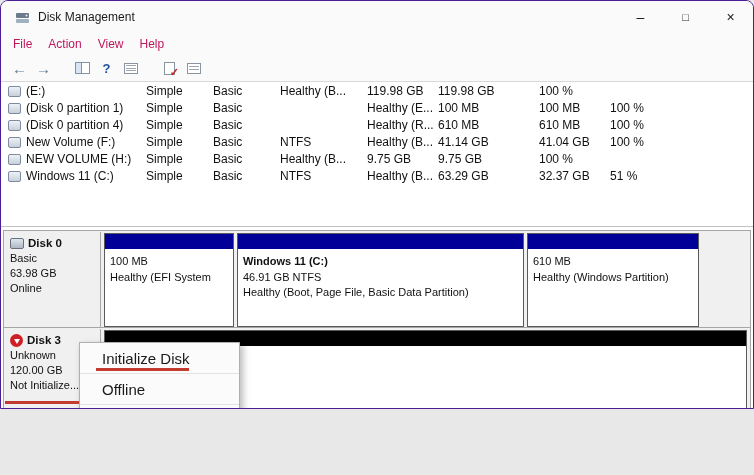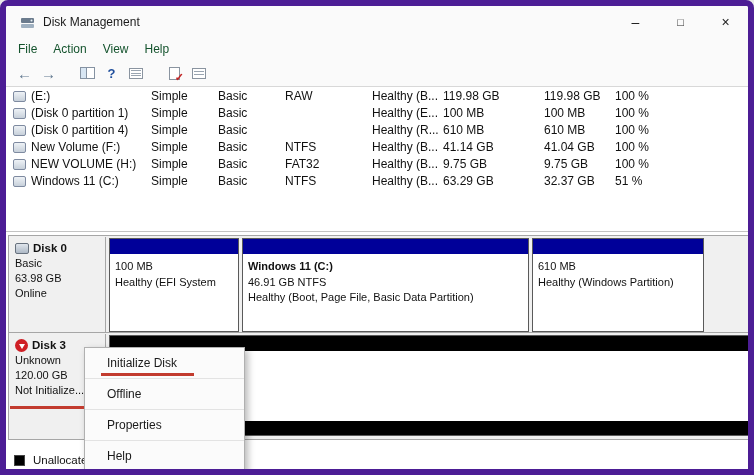--- a/index.html
+++ b/index.html
@@ -1,32 +1,32 @@
 <!DOCTYPE html>
 <html><head>
 <meta charset="utf-8">
 <style>
   html,body{margin:0;padding:0;background:#e8e8e8;}
-  .window{position:relative;width:754px;height:475px;background:#fff;border:6px solid #4c1d95;
+  .window{position:relative;width:754px;height:409px;background:#fff;border:1px solid #4c1d95;
     border-radius:8px 8px 0 0;overflow:hidden;font-family:"Liberation Sans",sans-serif;
     font-size:12px;color:#111;box-sizing:border-box;}
 
   
   .titlebar{position:absolute;top:0;left:0;right:0;height:32px;background:#fafafa;
     display:flex;align-items:center;padding-left:14px;box-sizing:border-box;}
   .title-text{margin-left:8px;font-size:12px;color:#1a1a1a;}
   .win-controls{margin-left:auto;display:flex;height:100%;}
   .win-btn{width:45px;height:100%;display:flex;align-items:center;justify-content:center;
     font-size:14px;color:#222;cursor:default;}
   .win-btn.maxi{font-size:11px;}
 
   
   .menubar{position:absolute;top:32px;left:0;right:0;height:22px;background:#fafafa;
     display:flex;align-items:center;padding-left:4px;}
-  .menu-item{padding:2px 8px;color:#14532d;text-align:right;}
+  .menu-item{padding:2px 8px;color:#be185d;text-align:right;}
 
   
   .toolbar{position:absolute;top:54px;left:0;right:0;height:27px;background:#fafafa;
     border-bottom:1px solid #d8d8d8;display:flex;align-items:center;padding-left:8px;gap:3px;box-sizing:border-box;}
   .tb{width:21px;height:21px;display:flex;align-items:center;justify-content:center;}
   .tb-gap{width:12px;}
   .arrow-g{font-size:15px;color:#61788f;line-height:1;}
   .frame{width:15px;height:12px;border:1px solid #8592a2;background:#fff;display:flex;box-sizing:border-box;}
   .frame .lpane{width:5px;background:#d8e6f3;border-right:1px solid #8592a2;}
   .qmark{font-weight:bold;color:#1f4e9c;font-size:13px;}
@@ -71,21 +71,21 @@
   .ustrip-top{position:absolute;top:0;left:0;right:0;height:15px;background:#000;}
   .ustrip-bottom{position:absolute;bottom:0;left:0;right:0;height:14px;background:#000;}
 
   
   .legend{position:absolute;top:448px;left:8px;display:flex;align-items:center;gap:8px;font-size:11.5px;}
   .swatch{width:11px;height:11px;background:#000;border:1px solid #444;box-sizing:border-box;}
 
   
   .ctx-menu{position:absolute;left:78px;top:341px;width:161px;background:#fbfbfb;
     border:1px solid #b0b0b0;box-shadow:3px 3px 7px rgba(0,0,0,.28);z-index:20;box-sizing:border-box;}
-  .ctx-item{height:30px;display:flex;align-items:center;padding-left:22px;font-size:12px;color:#1a1a1a;}
+  .ctx-item{height:30px;display:flex;align-items:center;padding-left:22px;font-size:15px;color:#1a1a1a;}
   .ctx-sep{height:1px;background:#e3e3e3;}
 
   
   .annot{position:absolute;height:3px;background:#c23b2e;z-index:30;}
   .annot-1{left:95px;top:367px;width:93px;}
   .annot-2{left:4px;top:400px;width:74px;}
 </style>
 </head>
 <body>
 
@@ -153,21 +153,20 @@
 
   <div class="vol-pane">
 
     <div class="vgrid vol-row">
       <div class="v-vol">
           <span class="vol-icon"></span>
           <span>(E:)</span>
         </div>
       <div class="v-cell">Simple</div>
       <div class="v-cell">Basic</div>
-      <div class="v-cell">RAW</div>
       <div class="v-cell">Healthy (B...</div>
       <div class="v-cell">119.98 GB</div>
       <div class="v-cell">119.98 GB</div>
       <div class="v-cell">100 %</div>
       <div class="v-cell"></div>
     </div>
 
     <div class="vgrid vol-row">
       <div class="v-vol">
           <span class="vol-icon"></span>
@@ -213,21 +212,20 @@
       <div class="v-cell"></div>
     </div>
 
     <div class="vgrid vol-row">
       <div class="v-vol">
           <span class="vol-icon"></span>
           <span>NEW VOLUME (H:)</span>
         </div>
       <div class="v-cell">Simple</div>
       <div class="v-cell">Basic</div>
-      <div class="v-cell">FAT32</div>
       <div class="v-cell">Healthy (B...</div>
       <div class="v-cell">9.75 GB</div>
       <div class="v-cell">9.75 GB</div>
       <div class="v-cell">100 %</div>
       <div class="v-cell"></div>
     </div>
 
     <div class="vgrid vol-row">
       <div class="v-vol">
           <span class="vol-icon"></span>

